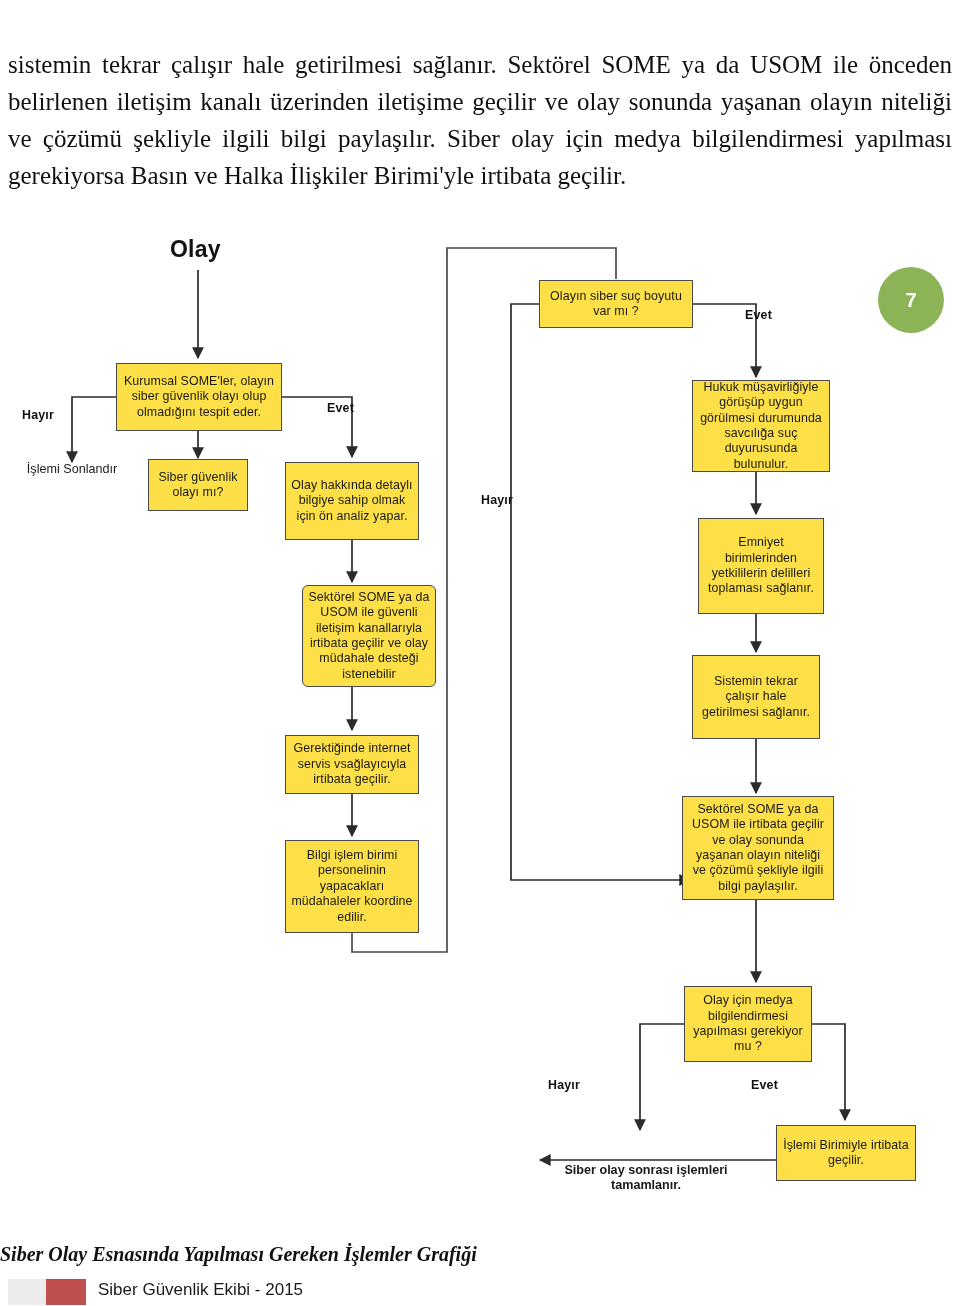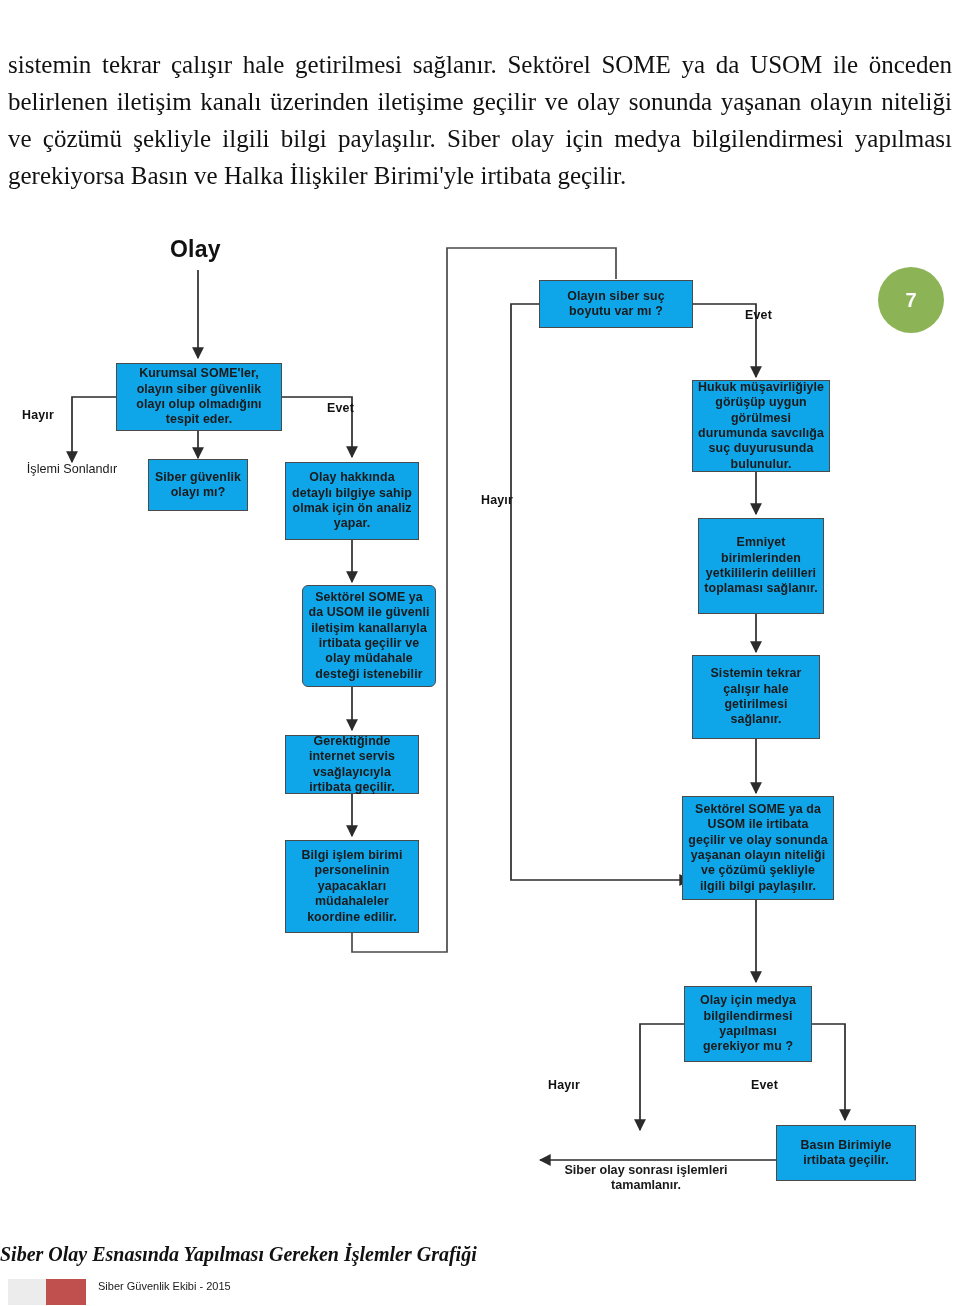--- a/index.html
+++ b/index.html
@@ -24,26 +24,25 @@
     font-size:20px; font-weight:700;
   }
 
   
   .chart{position:absolute; left:0; top:200px; width:960px; height:1010px;padding-left:32px;}
   .chart svg{position:absolute;left:0;top:0;}
 
   
   .node{
     position:absolute; box-sizing:border-box;
-    border:1.6px solid #4a4a4a; background:#0ea5e9;
+    border:1.6px solid #4a4a4a; background:#fde047;
     display:flex; align-items:center; justify-content:center;
     text-align:center; color:#1a1a1a;
     font-size:12.4px; line-height:15.4px; letter-spacing:.1px;
     padding:4px 5px;
-    font-weight:bold;
   }
   .plain{
     position:absolute; text-align:center; color:#1a1a1a;
     font-size:12.6px; line-height:15.4px;
   }
   .edge-label{
     position:absolute; font-size:12.4px; font-weight:700; color:#111;
     letter-spacing:.2px;
   }
   .title-olay{
@@ -55,21 +54,21 @@
   .footer-title{
     position:absolute; left:0; top:1243px; width:960px; text-align:left;
     font-family:"Liberation Serif",serif; font-style:italic; font-weight:700;
     font-size:20px; color:#111;
   }
   .footer-bar{position:absolute; left:8px; top:1279px; width:130px; height:26px;}
   .footer-bar .sq-grey{position:absolute;left:0;top:0;width:38px;height:26px;background:#ececec;}
   .footer-bar .sq-red{position:absolute;left:38px;top:0;width:40px;height:26px;background:#c0504d;}
   .footer-credit{
     position:absolute; left:98px; top:1280px;
-    font-size:11px; color:#1a1a1a;
+    font-size:17px; color:#1a1a1a;
   }
 </style>
 </head>
 <body>
 
 <div class="doc-text">
   <p>sistemin tekrar çalışır hale getirilmesi sağlanır. Sektörel SOME ya da USOM ile önceden belirlenen iletişim kanalı üzerinden iletişime geçilir ve olay sonunda yaşanan olayın niteliği ve çözümü şekliyle ilgili bilgi paylaşılır. Siber olay için medya bilgilendirmesi yapılması gerekiyorsa Basın ve Halka İlişkiler Birimi'yle irtibata geçilir.</p>
 </div>
 
 <div class="page-badge">7</div>
@@ -141,21 +140,21 @@
   <div class="node" style="left:692px;top:180px;width:138px;height:92px;">Hukuk müşavirliğiyle görüşüp uygun görülmesi durumunda savcılığa suç duyurusunda bulunulur.</div>
 
   <div class="node" style="left:698px;top:318px;width:126px;height:96px;">Emniyet birimlerinden yetkililerin delilleri toplaması sağlanır.</div>
 
   <div class="node" style="left:692px;top:455px;width:128px;height:84px;">Sistemin tekrar çalışır hale getirilmesi sağlanır.</div>
 
   <div class="node" style="left:682px;top:596px;width:152px;height:104px;">Sektörel SOME ya da USOM ile irtibata geçilir ve olay sonunda yaşanan olayın niteliği ve çözümü şekliyle ilgili bilgi paylaşılır.</div>
 
   <div class="node" style="left:684px;top:786px;width:128px;height:76px;text-align:center;">Olay için medya bilgilendirmesi yapılması gerekiyor mu ?</div>
 
-  <div class="node" style="left:776px;top:925px;width:140px;height:56px;">Basın Birimiyle irtibata geçilir.</div>
+  <div class="node" style="left:776px;top:925px;width:140px;height:56px;">İşlemi Birimiyle irtibata geçilir.</div>
 
   <div class="plain" style="left:556px;top:963px;width:180px;font-weight:700;">Siber olay sonrası işlemleri tamamlanır.</div>
 
   <div class="edge-label" style="left:22px;top:208px;">Hayır</div>
   <div class="edge-label" style="left:327px;top:201px;">Evet</div>
   <div class="edge-label" style="left:745px;top:108px;">Evet</div>
   <div class="edge-label" style="left:481px;top:293px;">Hayır</div>
   <div class="edge-label" style="left:548px;top:878px;">Hayır</div>
   <div class="edge-label" style="left:751px;top:878px;">Evet</div>
 </div>

